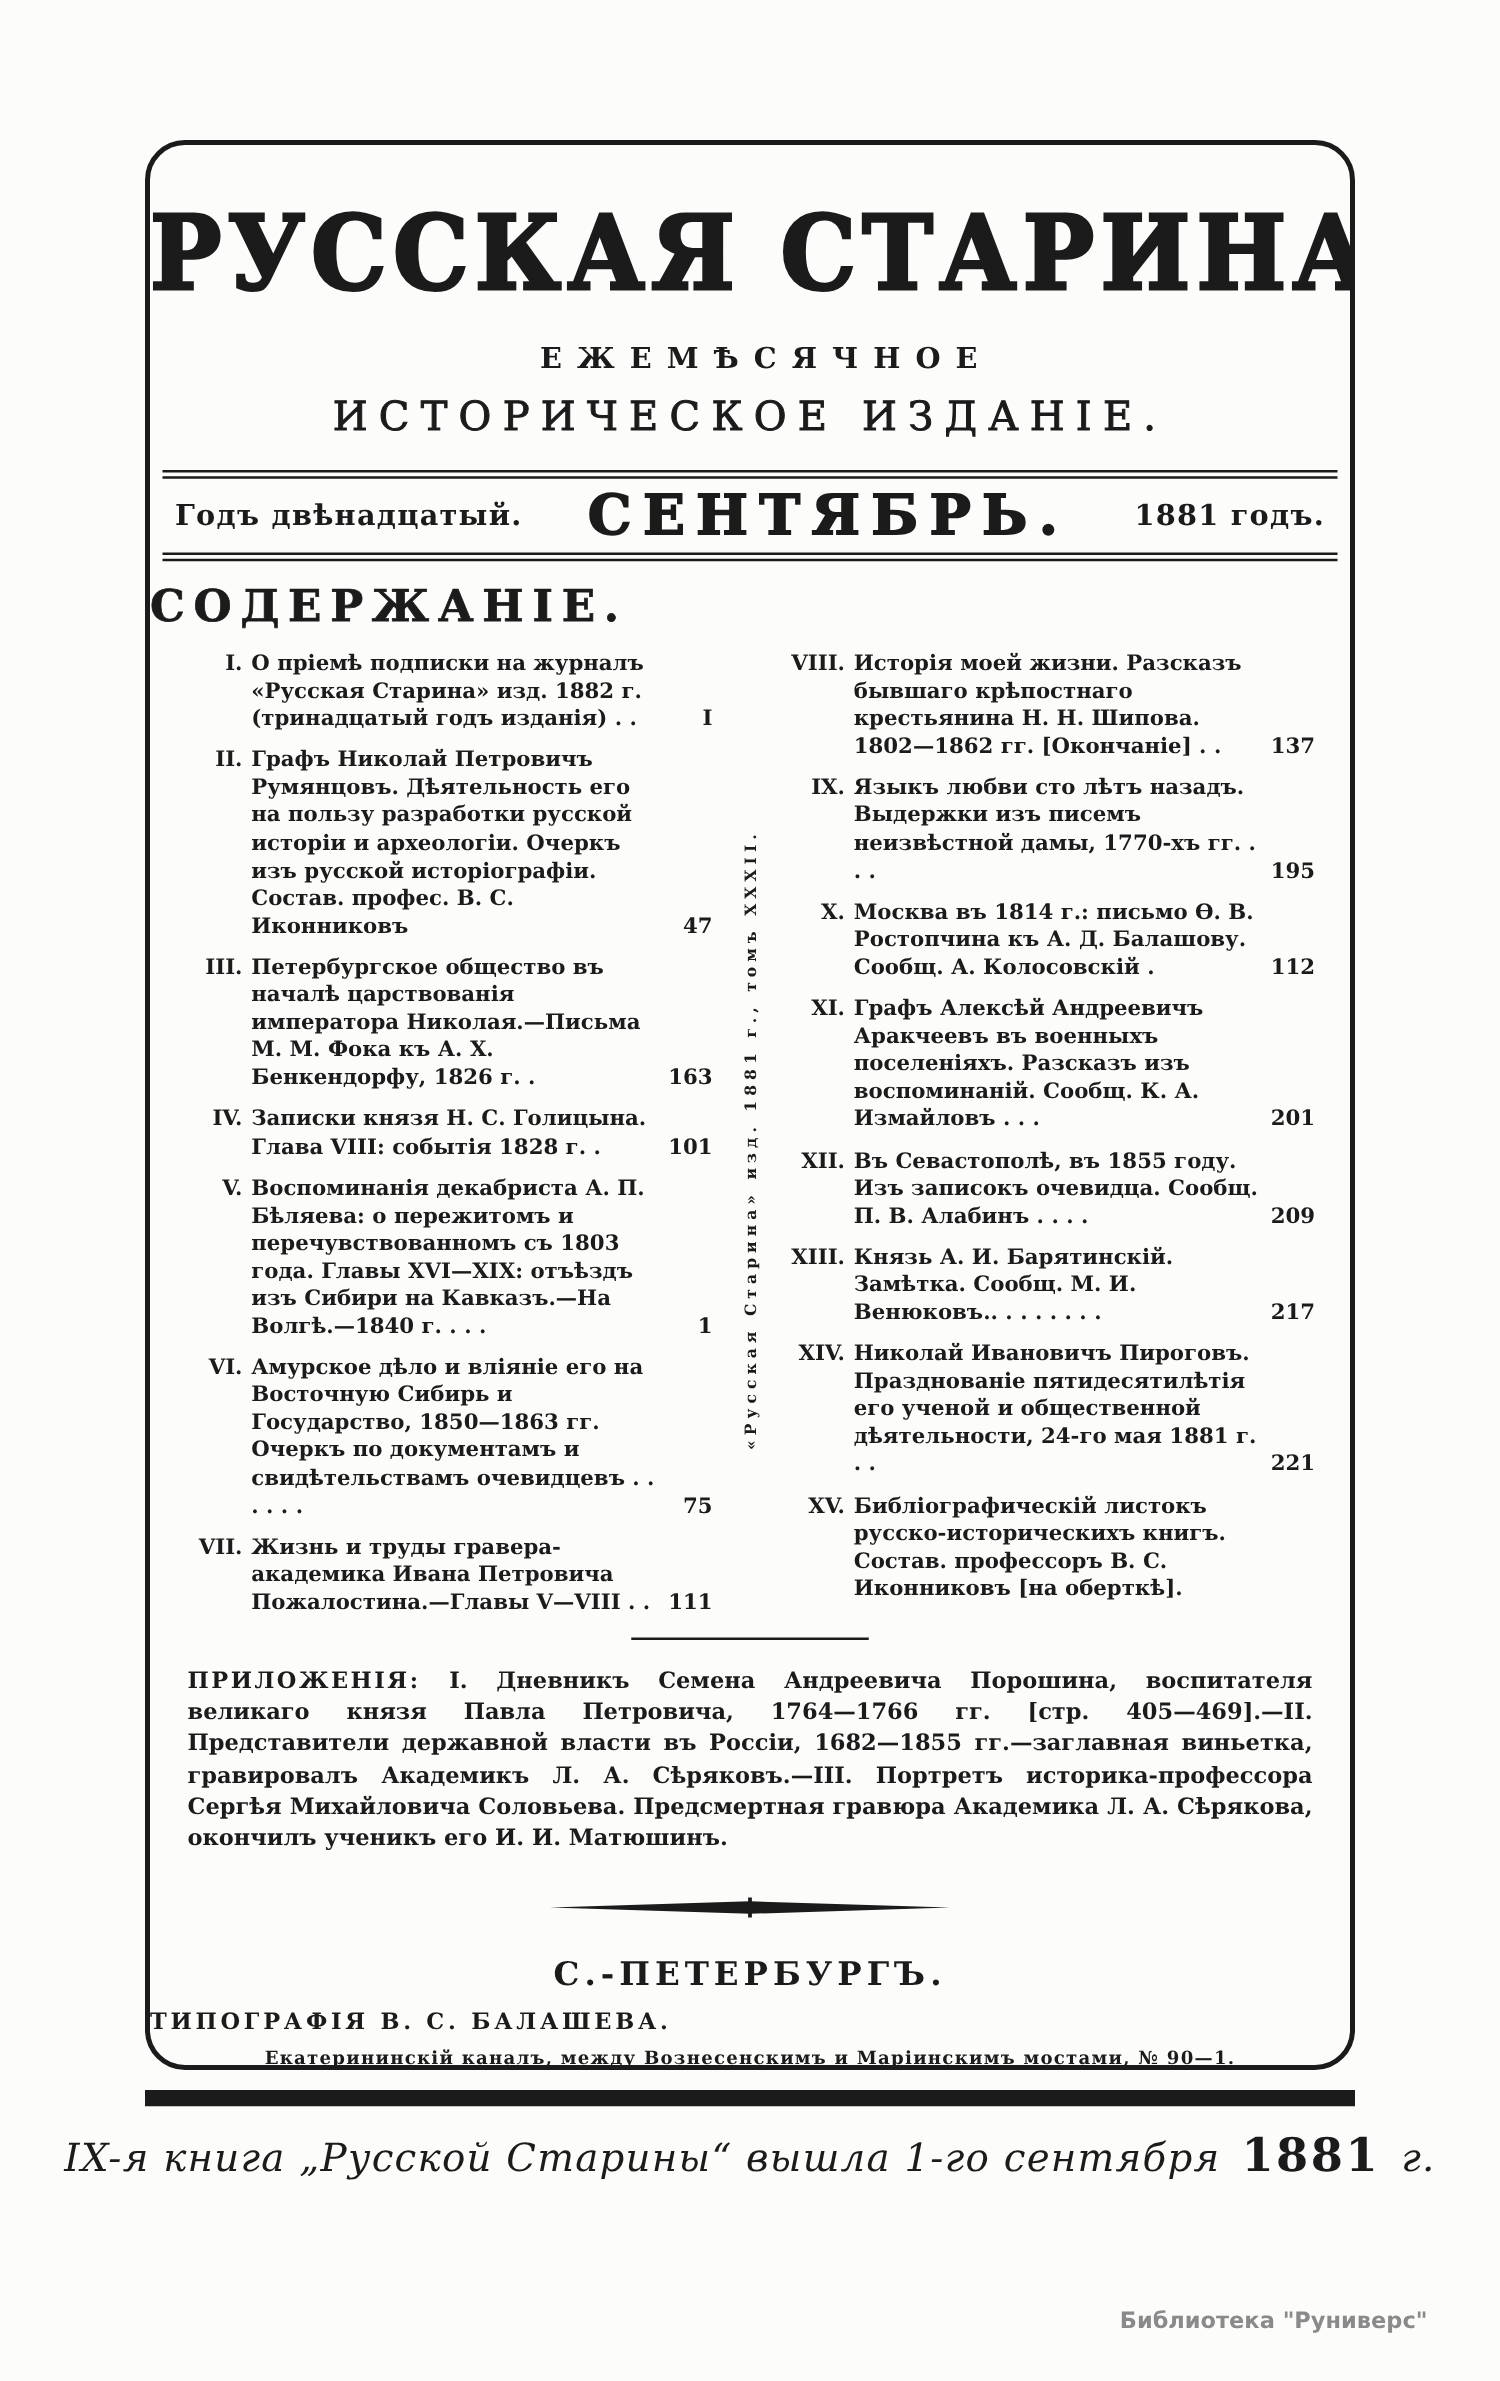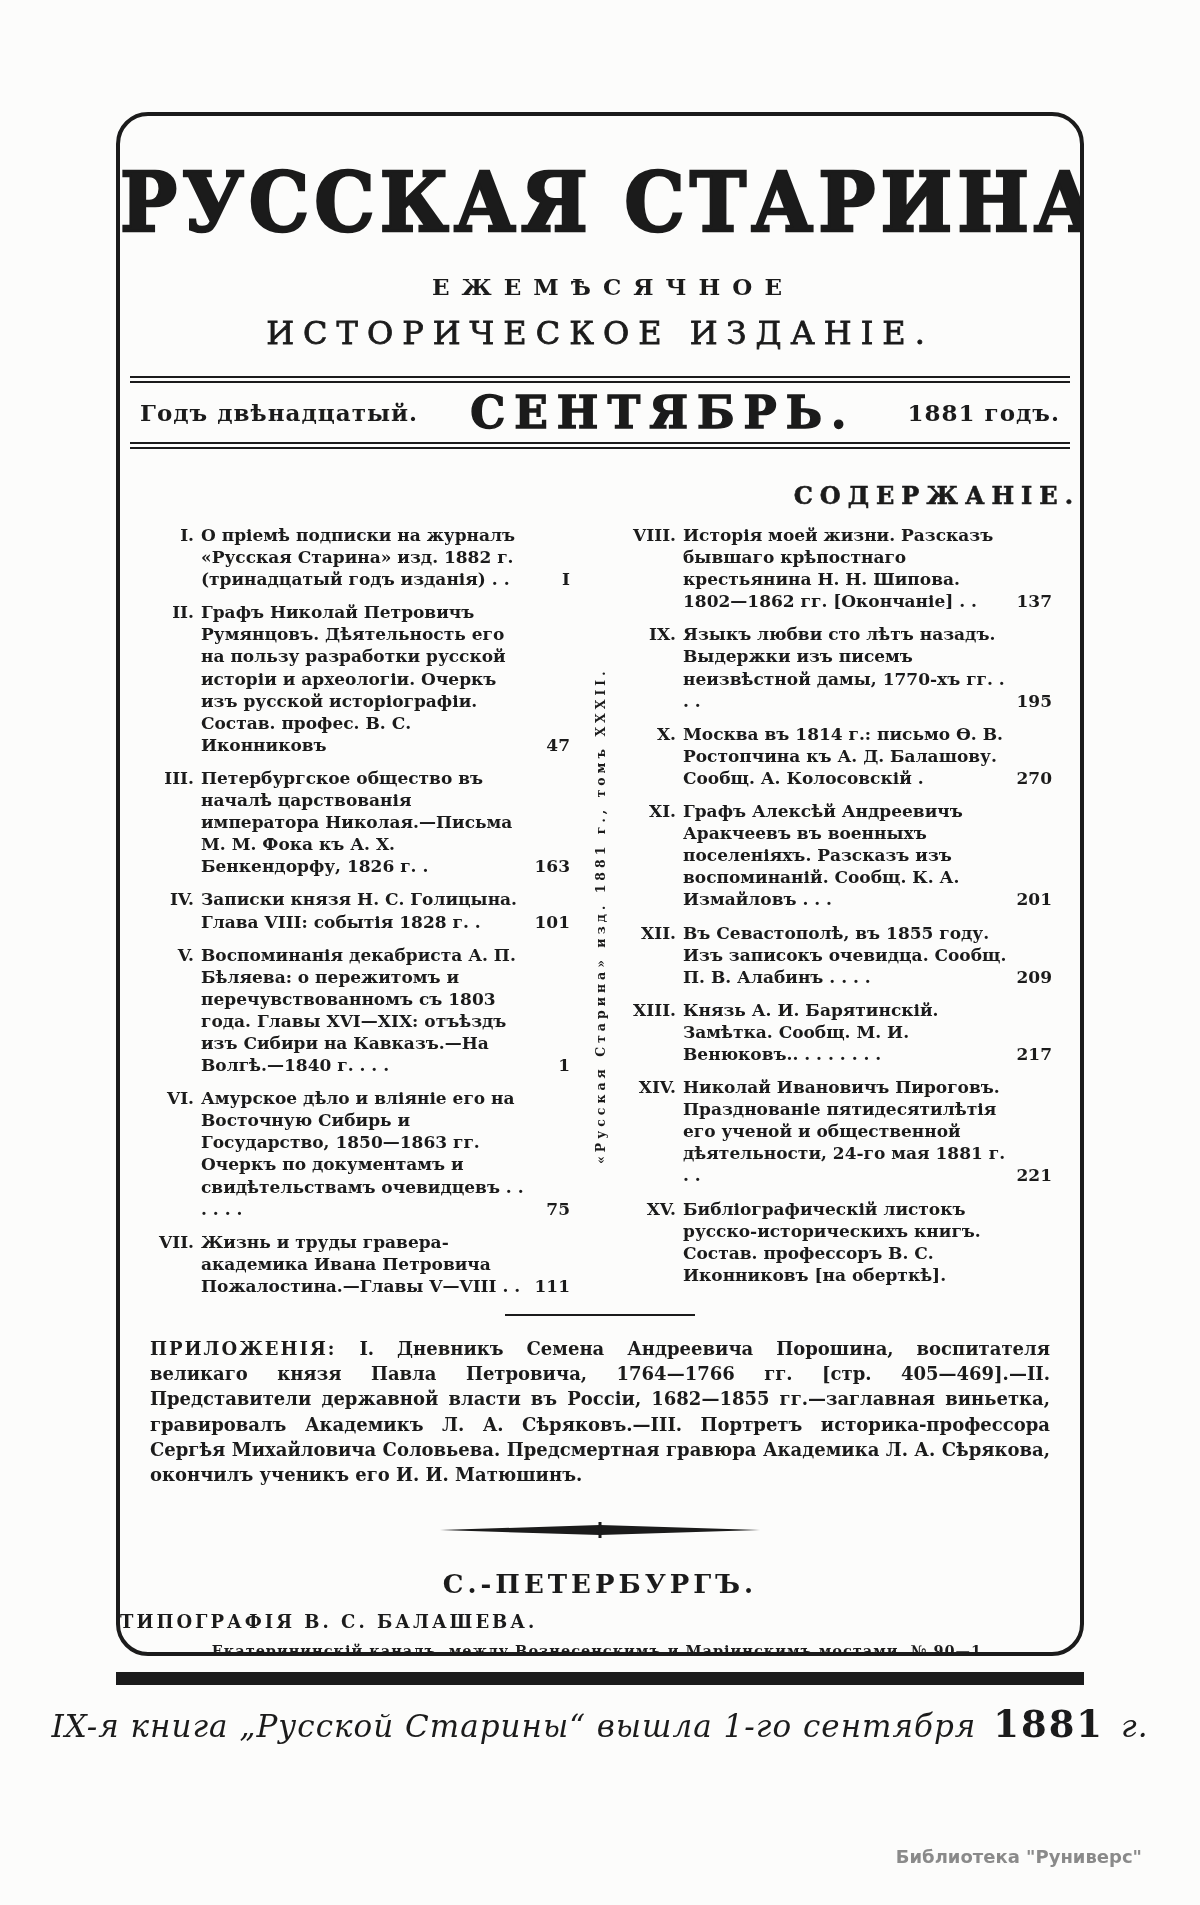--- a/index.html
+++ b/index.html
@@ -62,23 +62,23 @@
   }
   .band-left,.band-right{
     font-size:23px; font-weight:bold; letter-spacing:1px;
   }
   .band-month{
     font-size:44px; font-weight:bold; letter-spacing:9px;text-align:center;
     -webkit-text-stroke:1.4px var(--ink);
   }
   
   .contents-heading{
-    margin-top:32px;
-    text-align:right;
-    font-size:24px; font-weight:bold; letter-spacing:7px;
+    margin-top:16px;
+    text-align:left;
+    font-size:35px; font-weight:bold; letter-spacing:7px;
     -webkit-text-stroke:0.6px var(--ink);
   }
   .toc-wrap{
     display:flex;
     margin-top:14px;
     padding:0 28px;
   }
   .toc-col{width:422px;}
   .gutter{
     position:relative;
@@ -246,21 +246,21 @@
             <div class="toc-page">137</div>
           </div>
           <div class="toc-entry">
             <div class="toc-num">IX.</div>
             <div class="toc-text">Языкъ любви сто лѣтъ назадъ. Выдержки изъ писемъ неизвѣстной дамы, 1770-хъ гг.  .   .   .</div>
             <div class="toc-page">195</div>
           </div>
           <div class="toc-entry">
             <div class="toc-num">X.</div>
             <div class="toc-text">Москва въ 1814 г.: письмо Ѳ. В. Ростопчина къ А. Д. Балашову. Сообщ. А. Колосовскій  .</div>
-            <div class="toc-page">270</div>
+            <div class="toc-page">112</div>
           </div>
           <div class="toc-entry">
             <div class="toc-num">XI.</div>
             <div class="toc-text">Графъ Алексѣй Андреевичъ Аракчеевъ въ военныхъ поселеніяхъ. Разсказъ изъ воспоминаній. Сообщ. К. А. Измайловъ  .   .   .</div>
             <div class="toc-page">201</div>
           </div>
           <div class="toc-entry">
             <div class="toc-num">XII.</div>
             <div class="toc-text">Въ Севастополѣ, въ 1855 году. Изъ записокъ очевидца. Сообщ. П. В. Алабинъ  .   .   .   .</div>
             <div class="toc-page">209</div>

